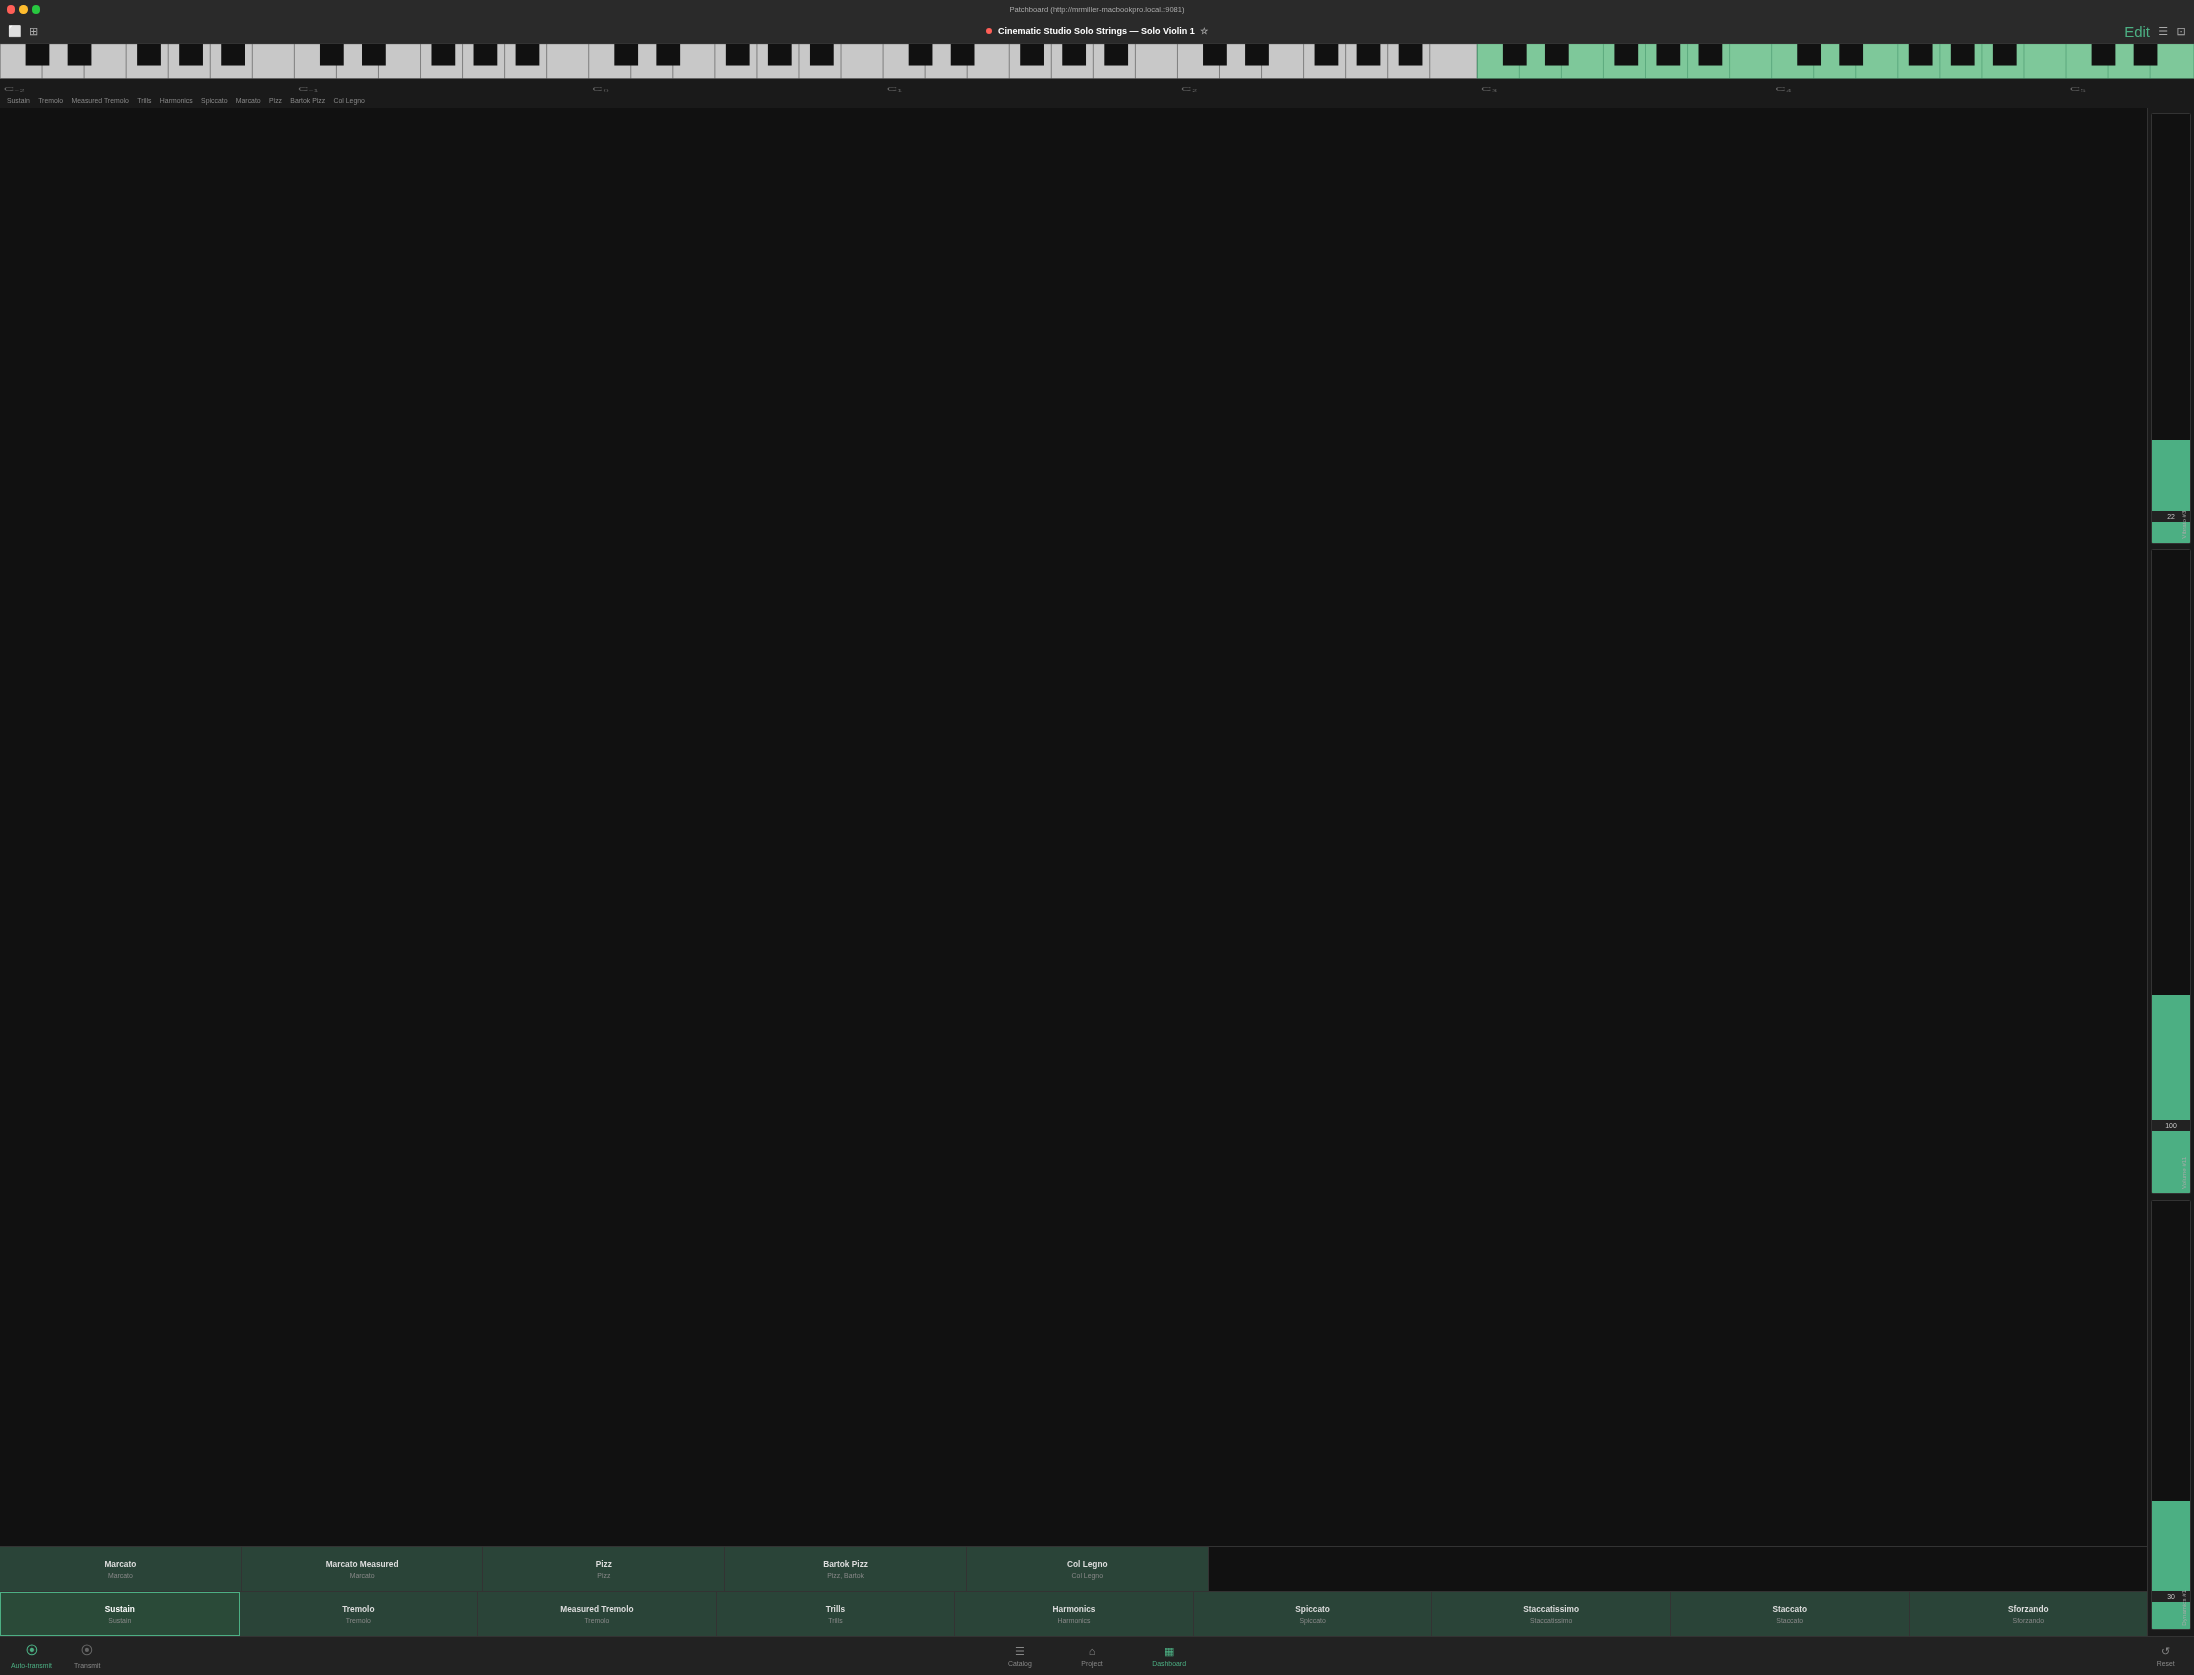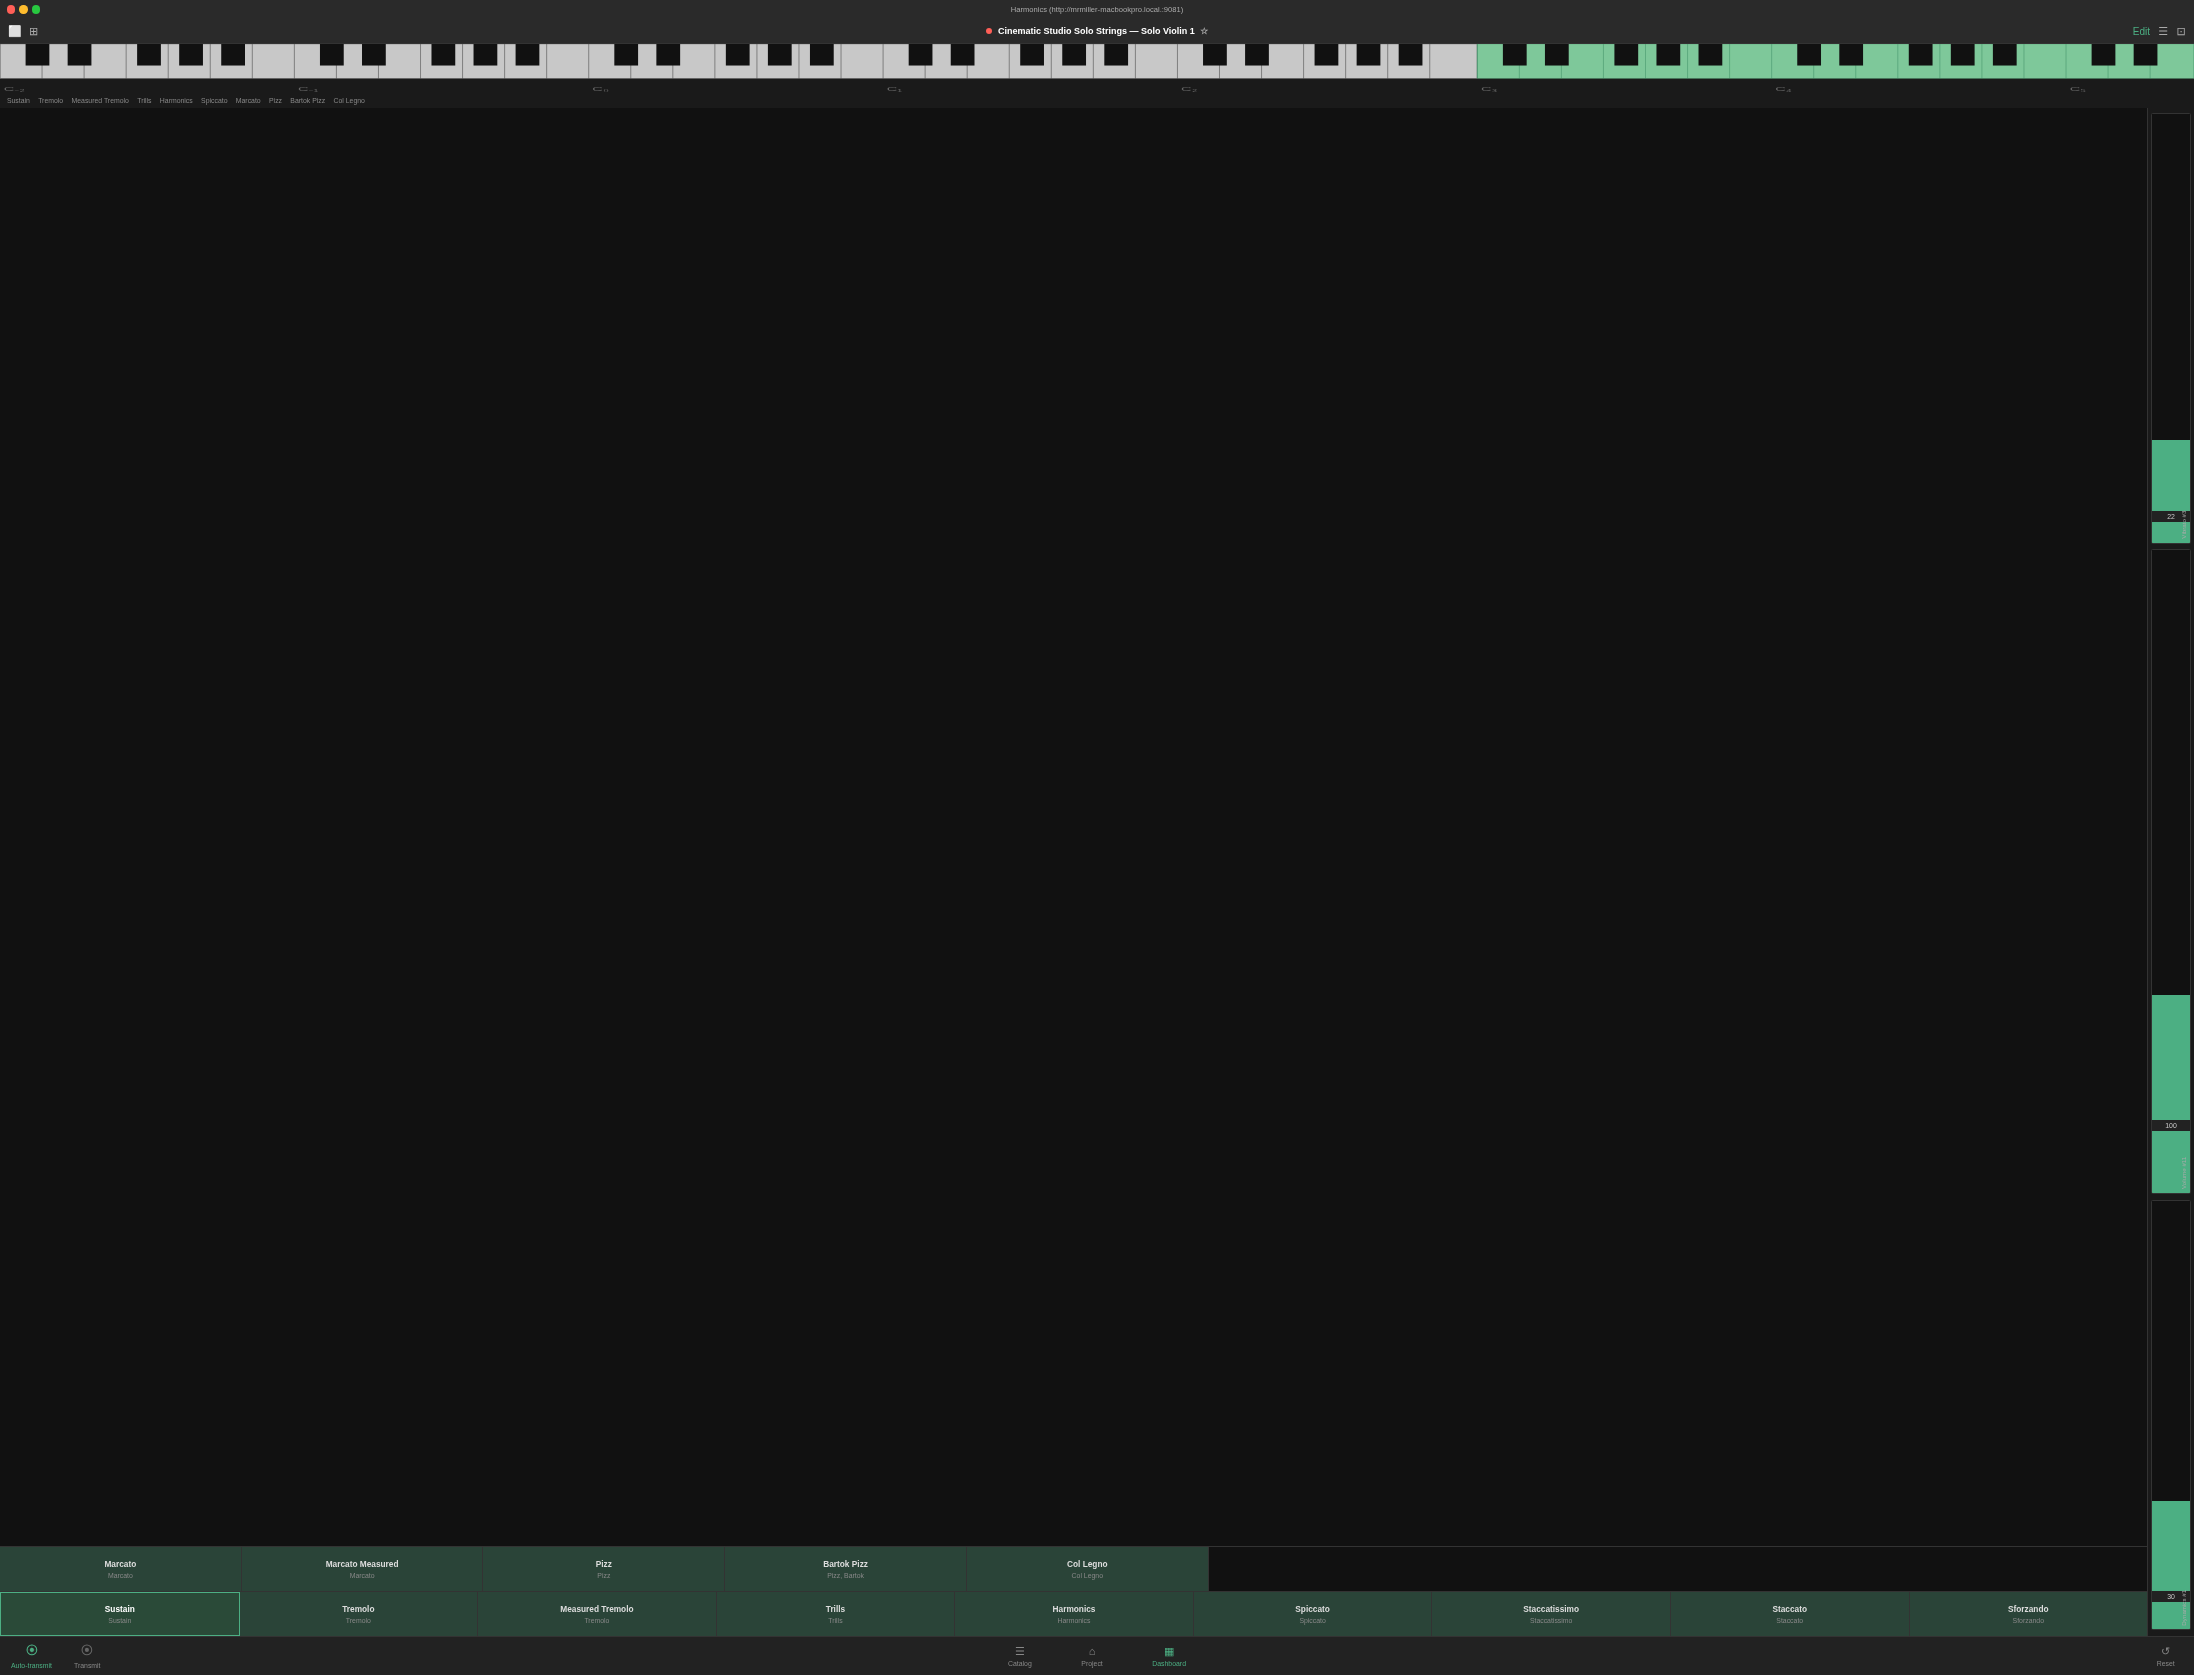--- a/index.html
+++ b/index.html
@@ -84,21 +84,21 @@
       background: #ff5f57;
       flex-shrink: 0;
     }
     .header-icon {
       font-size: 11px;
       color: #aaa;
       cursor: pointer;
     }
     .header-edit {
       color: #4caf83;
-      font-size: 10px;
+      font-size: 15px;
       cursor: pointer;
     }
     .star-icon {
       color: #aaa;
       font-size: 9px;
     }
 
     
     .articulation-labels {
       height: 13.8px;
@@ -299,21 +299,21 @@
   </style>
 </head>
 <body>
 
 <div class="title-bar">
   <div class="traffic-lights">
     <div class="traffic-light tl-red"></div>
     <div class="traffic-light tl-yellow"></div>
     <div class="traffic-light tl-green"></div>
   </div>
-  <span class="title-bar-title">Harmonics (http://mrmiller-macbookpro.local.:9081)</span>
+  <span class="title-bar-title">Patchboard (http://mrmiller-macbookpro.local.:9081)</span>
 </div>
 
 <div class="header-bar">
   <div class="header-left">
     <span class="header-icon">⬜</span>
     <span class="header-icon">⊞</span>
   </div>
   <div class="header-title">
     <div class="header-dot"></div>
     <span>Cinematic Studio Solo Strings — Solo Violin 1</span>

